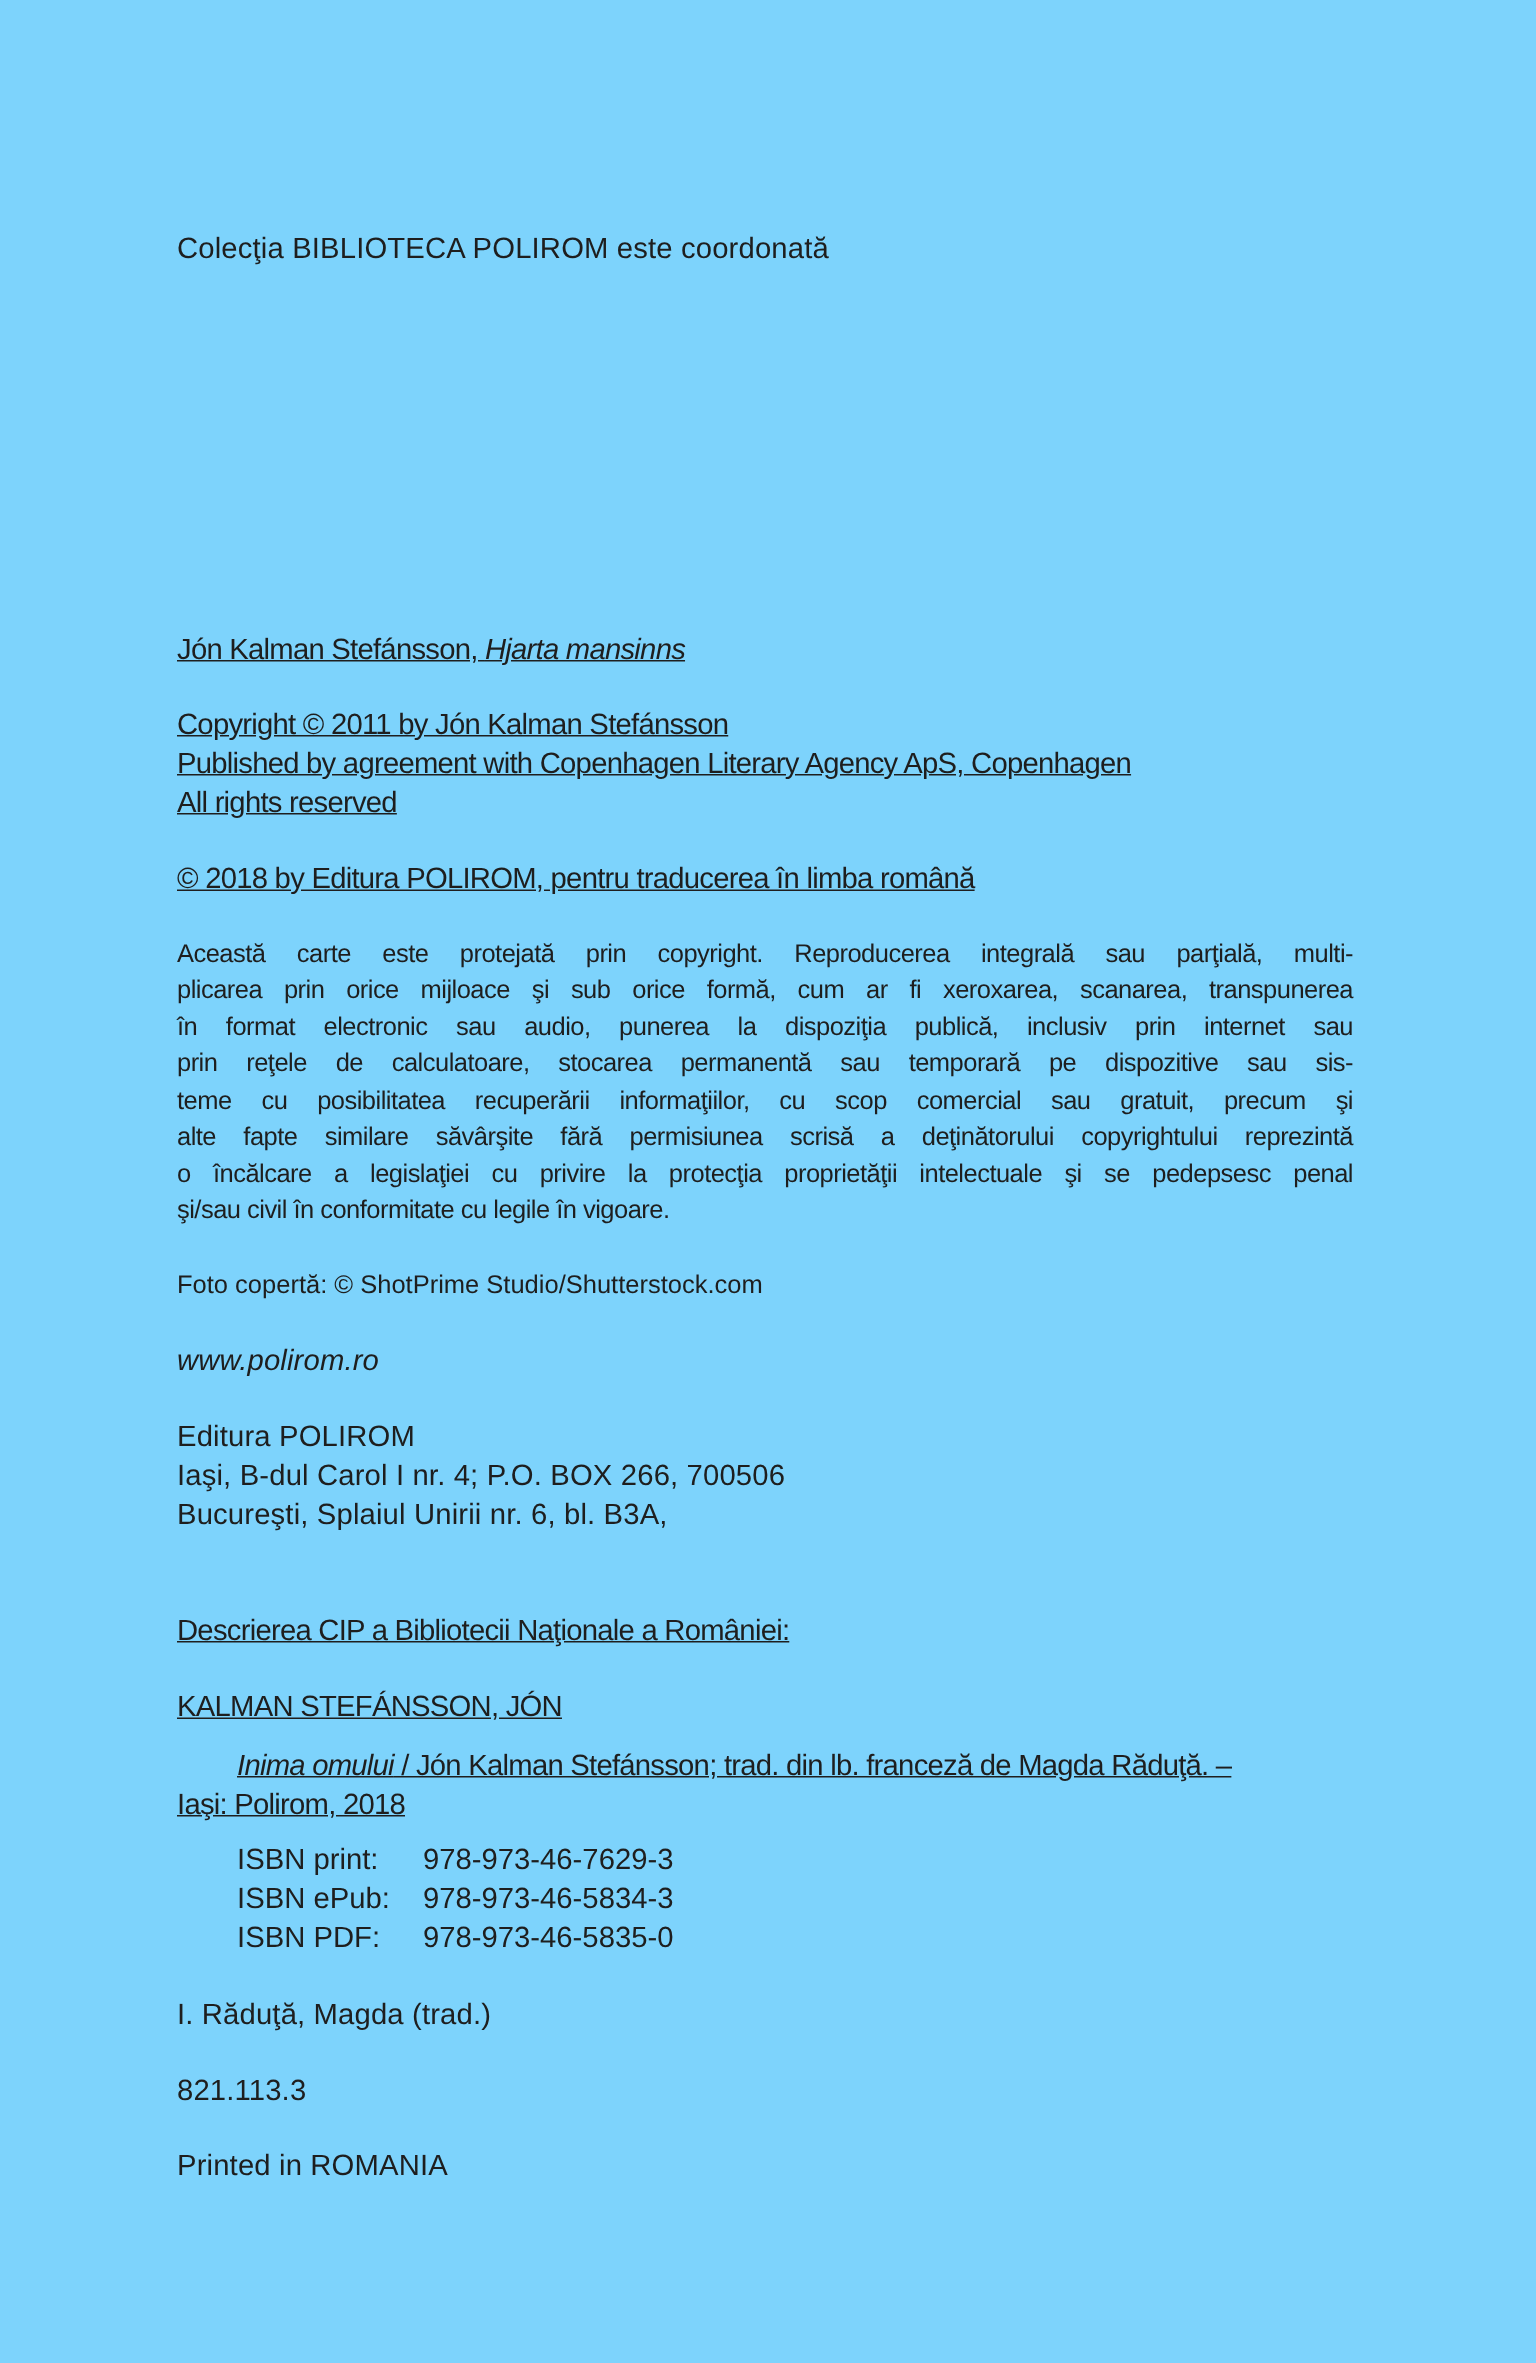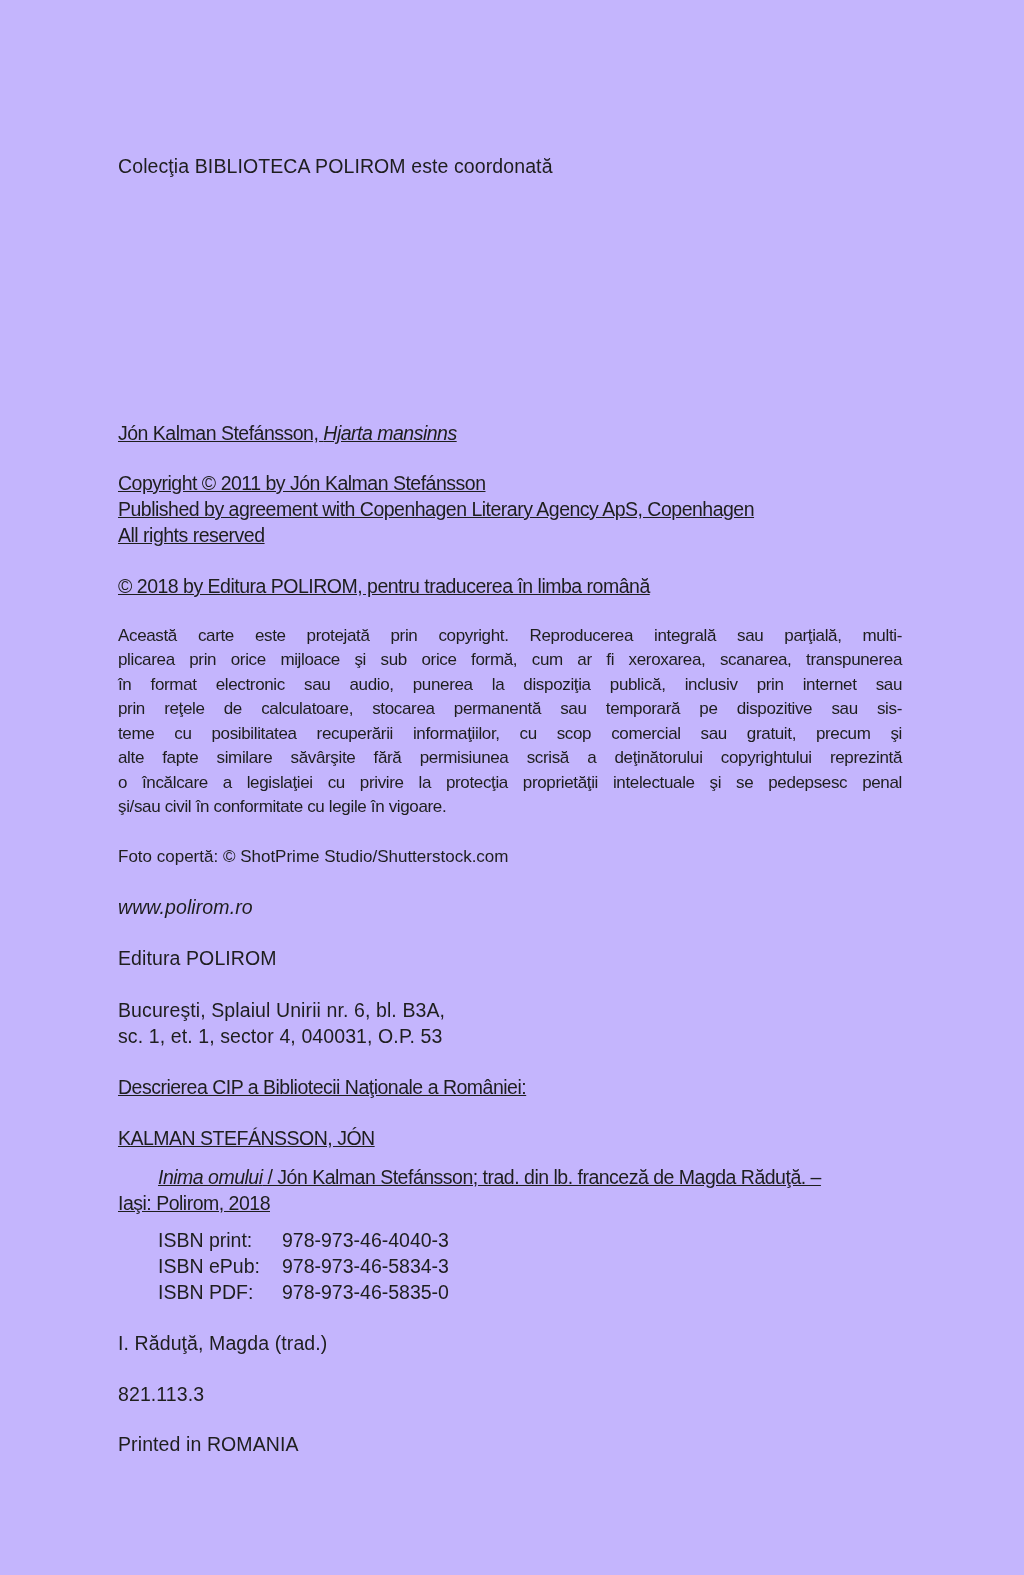--- a/index.html
+++ b/index.html
@@ -1,18 +1,18 @@
 <!DOCTYPE html>
 <html><head>
 <meta charset="utf-8">
 <style>
   html, body { margin: 0; padding: 0; background: #ffffff; }
   body { width: 1024px; height: 1575px; position: relative; overflow: hidden;
          font-family: "Liberation Sans", sans-serif; color: #1e1e1e; }
-  .page { position: absolute; left: 0; top: 0; width: 1024px; height: 1575px; background: #c4b5fd; }
+  .page { position: absolute; left: 0; top: 0; width: 1024px; height: 1575px; background: #7dd3fc; }
   .ln { position: absolute; left: 118px; white-space: nowrap; font-size: 19.5px; line-height: 26px; letter-spacing: 0.1px; }
   .sm { font-size: 17px; line-height: 24.5px; letter-spacing: -0.35px; }
   .cond { font-size: 19.5px; letter-spacing: -0.5px; text-decoration: underline; }
   .it { font-style: italic; }
   .just { width: 784px; text-align: justify; text-align-last: justify; }
   .isbn { position: absolute; left: 158px; font-size: 19.5px; line-height: 26px; white-space: nowrap; }
   .isbn .k { display: inline-block; width: 124px; }
 </style>
 </head>
 <body>
@@ -38,34 +38,34 @@
   <div class="ln sm just" style="top:722px">teme cu posibilitatea recuperării informaţiilor, cu scop comercial sau gratuit, precum şi</div>
   <div class="ln sm just" style="top:746px">alte fapte similare săvârşite fără permisiunea scrisă a deţinătorului copyrightului reprezintă</div>
   <div class="ln sm just" style="top:771px">o încălcare a legislaţiei cu privire la protecţia proprietăţii intelectuale şi se pedepsesc penal</div>
   <div class="ln sm" style="top:845px; letter-spacing:0">Foto copertă: © ShotPrime Studio/Shutterstock.com</div>
 
   <div class="ln sm" style="top:795px">şi/sau civil în conformitate cu legile în vigoare.</div>
 
   <div class="ln it" style="top:894px">www.polirom.ro</div>
 
   <div class="ln" style="top:945px">Editura POLIROM</div>
+  <div class="ln" style="top:971px">Iaşi, B-dul Carol I nr. 4; P.O. BOX 266, 700506</div>
   <div class="ln" style="top:997px">Bucureşti, Splaiul Unirii nr. 6, bl. B3A,</div>
-  <div class="ln" style="top:1023px">sc. 1, et. 1, sector 4, 040031, O.P. 53</div>
 
   <div class="ln cond" style="top:1125px">KALMAN STEFÁNSSON, JÓN</div>
 
   <div class="ln cond" style="top:1074px">Descrierea CIP a Bibliotecii Naţionale a României:</div>
 
   <div class="ln cond" style="top:1164px; left:158px">
     <span class="it">Inima omului</span><span> / Jón Kalman Stefánsson; trad. din lb. franceză de Magda Răduţă. –</span>
   </div>
   <div class="ln cond" style="top:1190px">Iaşi: Polirom, 2018</div>
 
   <div class="isbn" style="top:1227px">
-    <span class="k">ISBN print:</span><span>978-973-46-4040-3</span>
+    <span class="k">ISBN print:</span><span>978-973-46-7629-3</span>
   </div>
   <div class="isbn" style="top:1253px">
     <span class="k">ISBN ePub:</span><span>978-973-46-5834-3</span>
   </div>
   <div class="isbn" style="top:1279px">
     <span class="k">ISBN PDF:</span><span>978-973-46-5835-0</span>
   </div>
 
   <div class="ln" style="top:1330px">I. Răduţă, Magda (trad.)</div>
 

